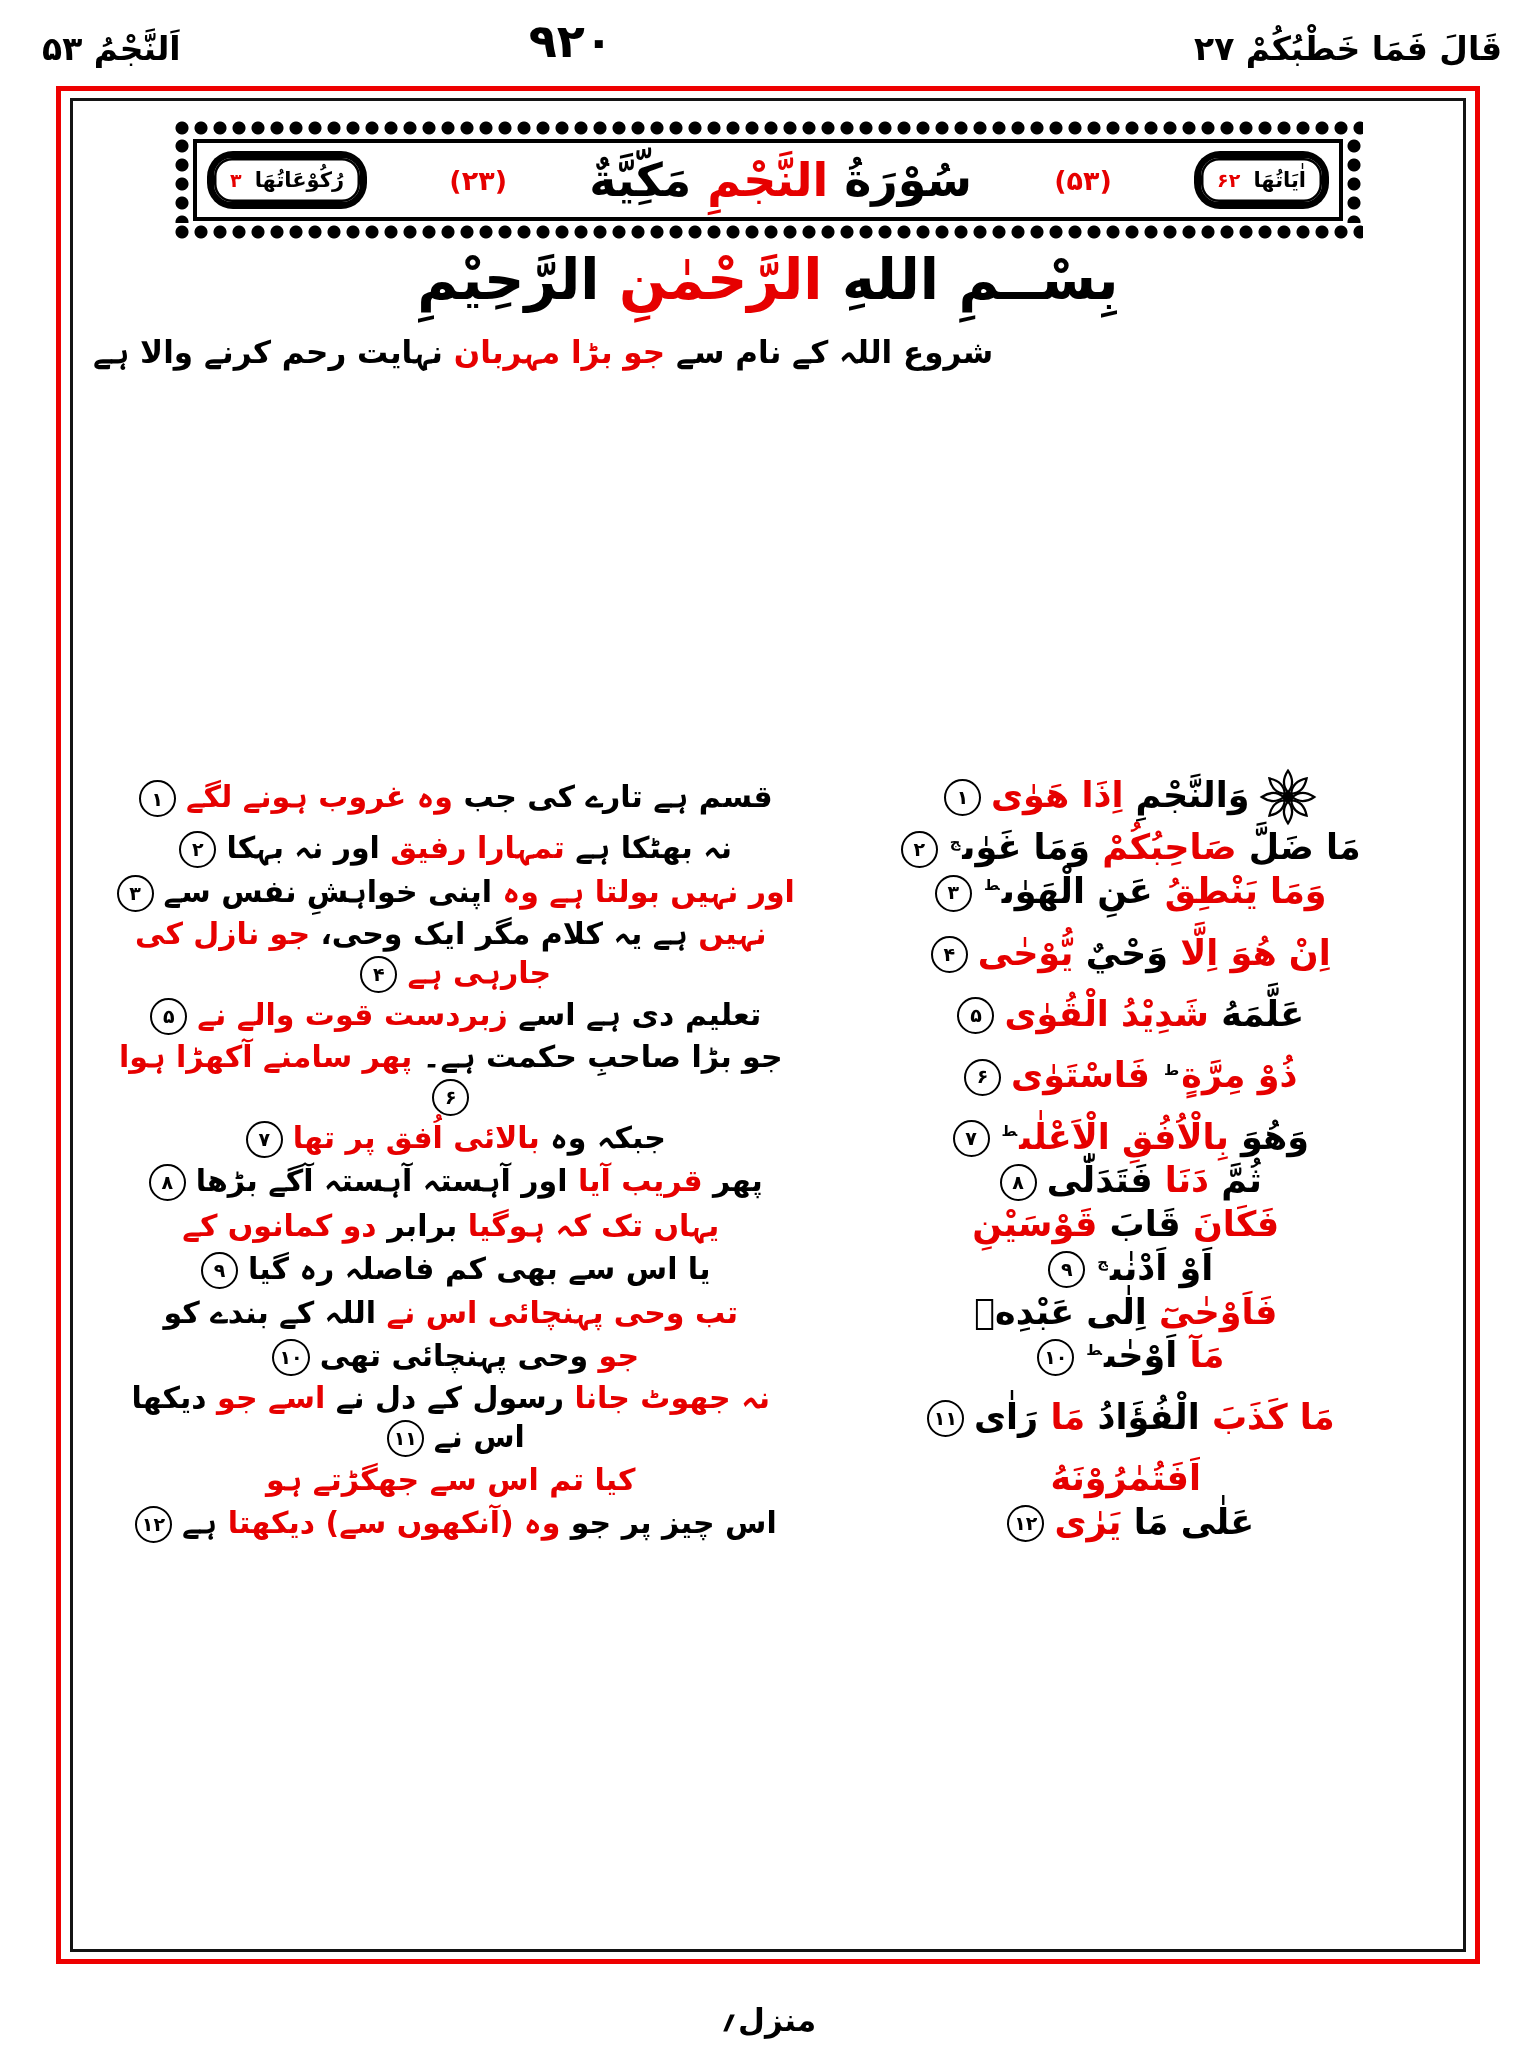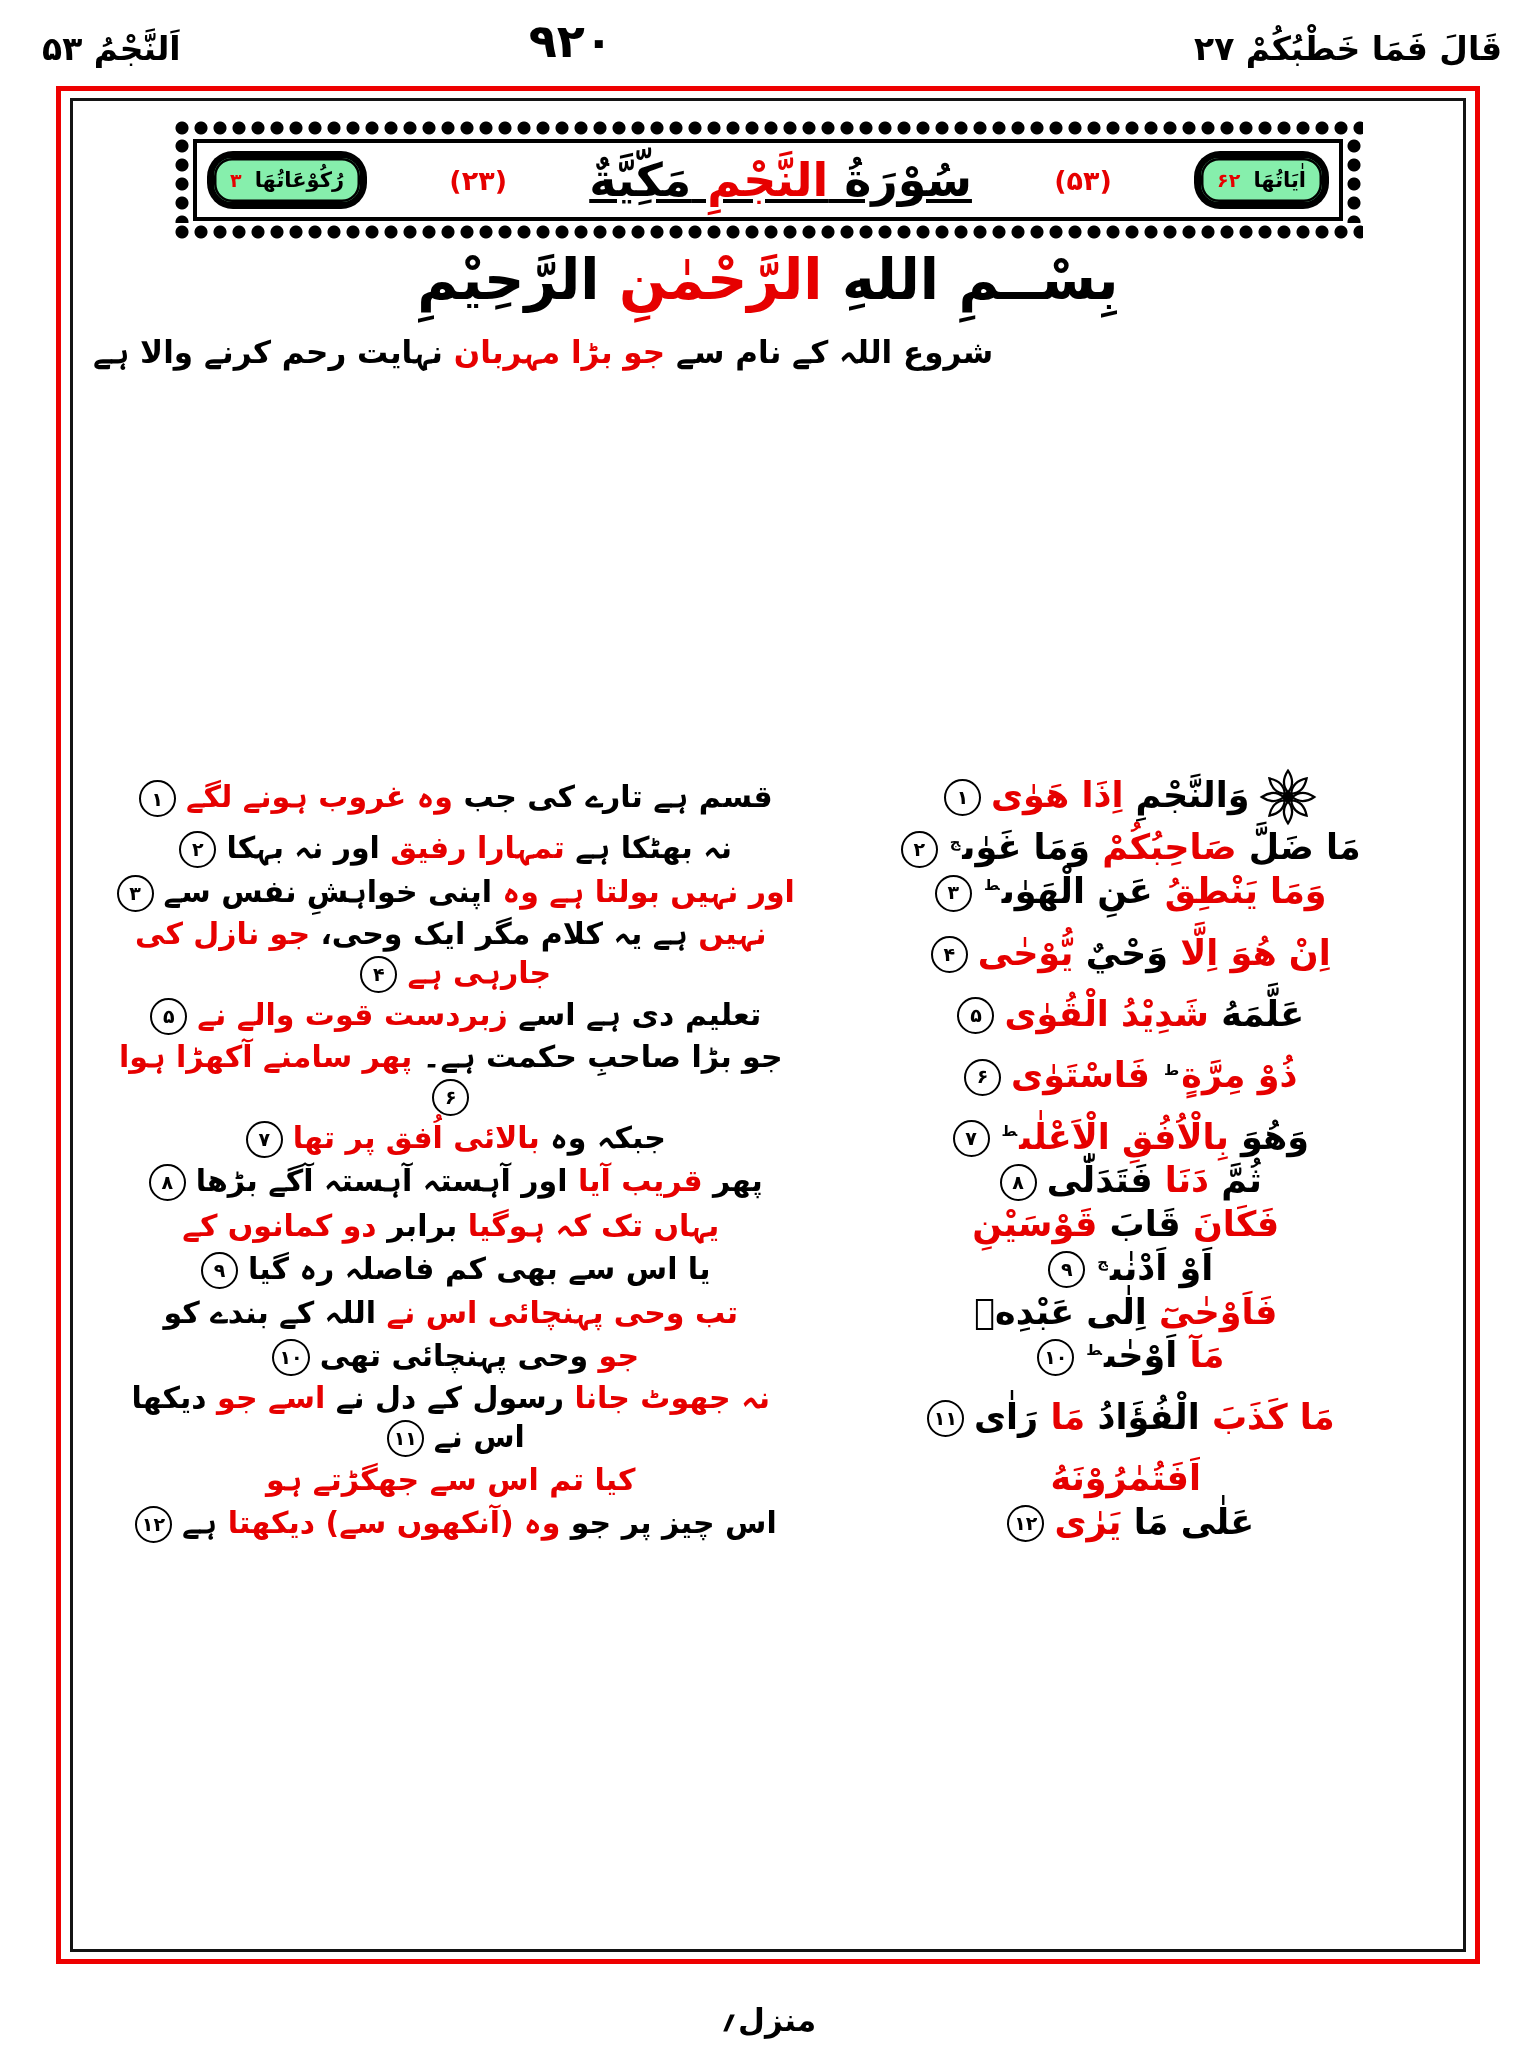--- a/index.html
+++ b/index.html
@@ -43,27 +43,27 @@
     width:18px;
     background-image:radial-gradient(circle at 9px 9px,#000 6px,transparent 7px);
     background-size:18px 19px;background-repeat:repeat-y;
   }
   .banner-core{
     flex:1;display:flex;direction:rtl;align-items:center;justify-content:space-between;
     border:4px solid #000;margin:2px 2px;padding:8px 10px;gap:8px;background:#fff;
   }
   .cartouche{background:#000;padding:7px;border-radius:26px;flex:0 0 auto;}
   .cartouche-inner{
-    background:#86efac;border-radius:18px;padding:10px 16px;text-align:center;direction:rtl;
+    background:#ffffff;border-radius:18px;padding:10px 16px;text-align:center;direction:rtl;
     box-shadow:inset 0 0 0 2.5px #000;white-space:nowrap;
   }
   .cartouche-label{font-size:21px;font-weight:700;}
   .cartouche-value{font-size:19px;font-weight:700;color:#e60000;margin-right:8px;}
   .banner-num{color:#e60000;font-size:27px;font-weight:700;flex:0 0 auto;}
-  .banner-title{font-size:46px;font-weight:700;white-space:nowrap;text-align:center;text-decoration:underline;}
+  .banner-title{font-size:46px;font-weight:700;white-space:nowrap;text-align:center;}
 
   
   .bismillah{text-align:center;font-size:56px;font-weight:700;margin-top:6px;direction:rtl;flex:0 0 auto;}
   .bismillah-urdu{text-align:left;font-size:31px;font-weight:700;margin-top:22px;direction:rtl;flex:0 0 auto;}
 
   
   .verses{flex:1;display:flex;flex-direction:column;justify-content:center;margin-top:10px;}
   .vrow{display:flex;align-items:center;}
   .cell{direction:rtl;text-align:center;box-sizing:border-box;}
   .cell.urdu{flex:0 0 53%;font-size:30px;font-weight:700;line-height:1.3;padding:0 10px;}

